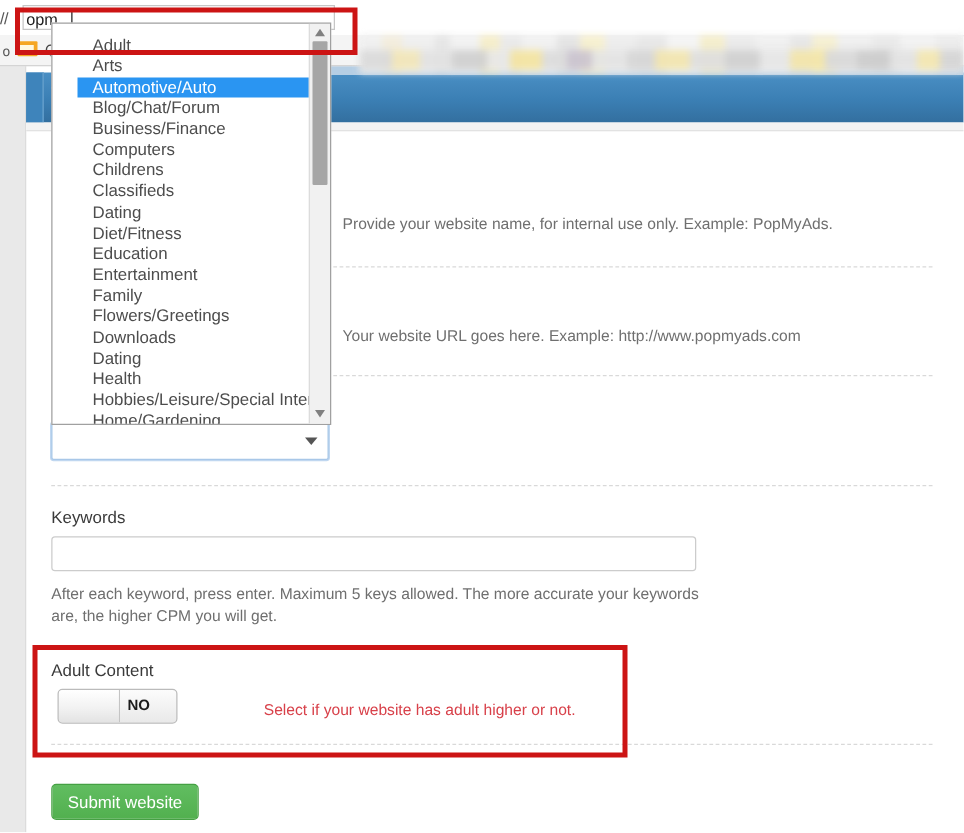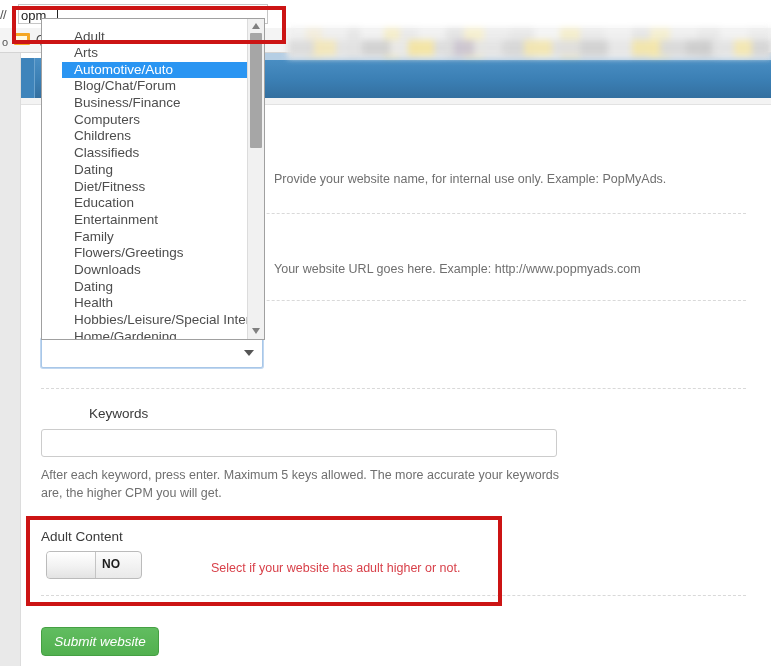--- a/index.html
+++ b/index.html
@@ -222,21 +222,21 @@
   #category-select-arrow {
     position: absolute;
     right: 8px; top: 11px;
     width: 0; height: 0;
     border-left: 5px solid transparent;
     border-right: 5px solid transparent;
     border-top: 6px solid #555;
   }
 
   
-  #keywords-label { left: 41px; top: 406px; margin-left: 48px; }
+  #keywords-label { left: 41px; top: 406px; }
   #keywords-input {
     left: 41px; top: 429px;
     width: 516px; height: 28px;
   }
   #keywords-help { left: 41px; top: 466px; width: 540px; }
 
   
   #adult-label { left: 41px; top: 529px; }
   #toggle-switch {
     position: absolute;
@@ -275,21 +275,20 @@
     left: 41px; top: 627px;
     width: 118px; height: 29px;
     background: linear-gradient(180deg, #61bd60 0%, #52b04f 100%);
     border: 1px solid #45a043;
     border-radius: 4px;
     color: #ffffff;
     font-family: "Liberation Sans", sans-serif;
     font-size: 13.5px;
     cursor: pointer;
     padding: 0;
-    font-style: italic;
   }
 
   
   #dropdown-list {
     position: absolute;
     left: 41px; top: 18px;
     width: 224px; height: 322px;
     background: #ffffff;
     border: 1px solid #a0a0a0;
     box-sizing: border-box;

